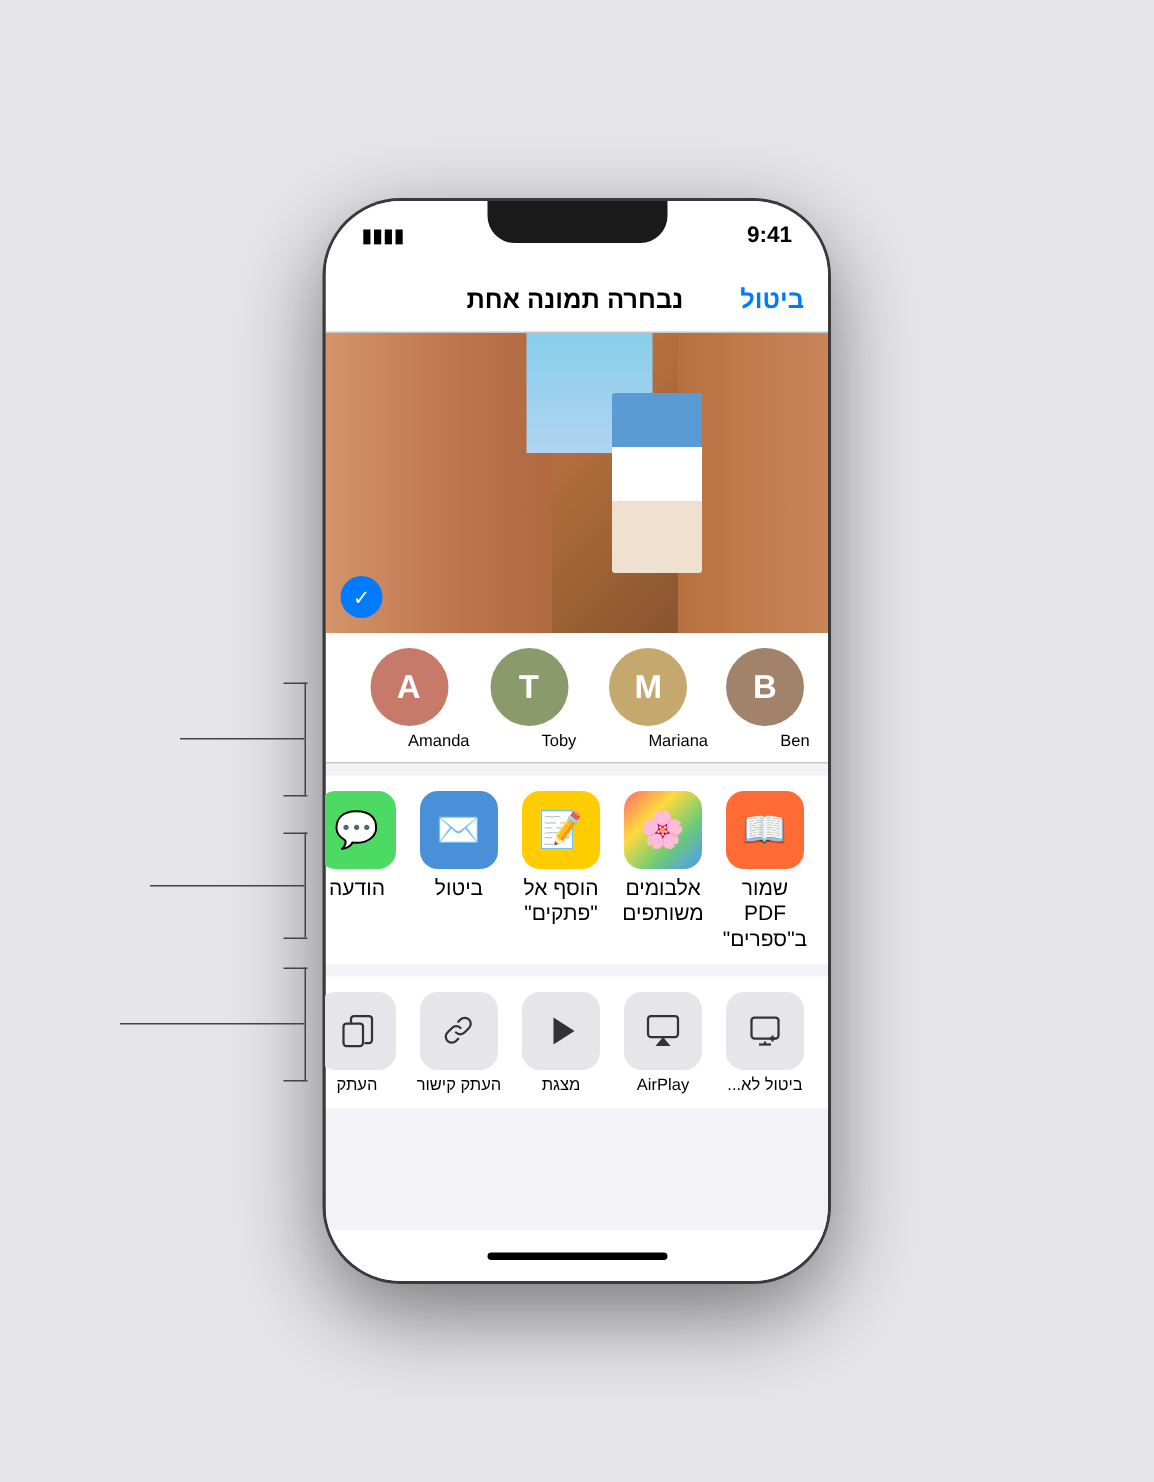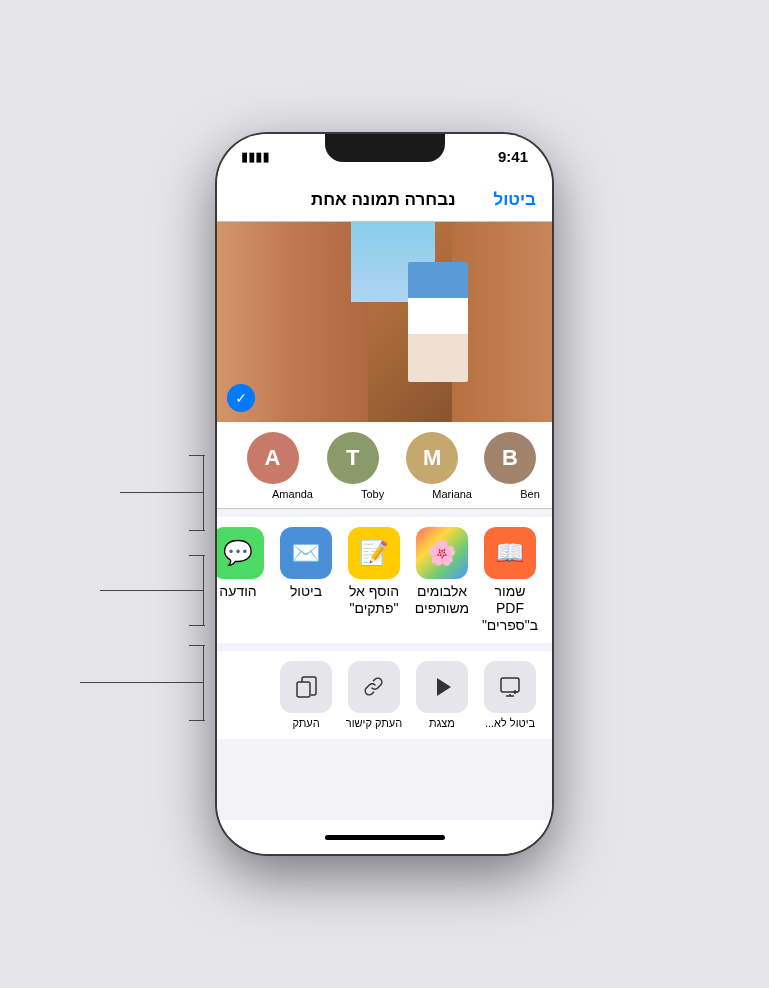--- a/index.html
+++ b/index.html
@@ -473,20 +473,29 @@
                     <line x1="8" y1="21" x2="16" y2="21" stroke="#333" stroke-width="1.5"></line>
                     <line x1="15" y1="17" x2="19" y2="17" stroke="#333" stroke-width="1.5"></line>
                     <line x1="17" y1="15" x2="17" y2="19" stroke="#333" stroke-width="1.5"></line>
                   </svg>
                 </div>
                 <div class="action-label">ביטול לא...</div>
               </div>
               <div class="action-item">
                 <div class="action-icon-box">
                   <svg width="26" height="26" viewBox="0 0 26 26" fill="none">
+                    <rect x="3" y="3" width="20" height="14" rx="2" stroke="#333" stroke-width="1.5" fill="none"></rect>
+                    <polygon points="13,17 8,23 18,23" fill="#333"></polygon>
+                  </svg>
+                </div>
+                <div class="action-label">AirPlay</div>
+              </div>
+              <div class="action-item">
+                <div class="action-icon-box">
+                  <svg width="26" height="26" viewBox="0 0 26 26" fill="none">
                     <polygon points="8,4 22,13 8,22" fill="#333"></polygon>
                   </svg>
                 </div>
                 <div class="action-label">מצגת</div>
               </div>
               <div class="action-item">
                 <div class="action-icon-box">
                   <svg width="26" height="26" viewBox="0 0 26 26" fill="none">
                     <path d="M11 14a4 4 0 005.66 0l3-3a4 4 0 00-5.66-5.66l-1.5 1.5" stroke="#333" stroke-width="1.5" stroke-linecap="round"></path>
                     <path d="M14 11a4 4 0 00-5.66 0l-3 3a4 4 0 005.66 5.66l1.5-1.5" stroke="#333" stroke-width="1.5" stroke-linecap="round"></path>

